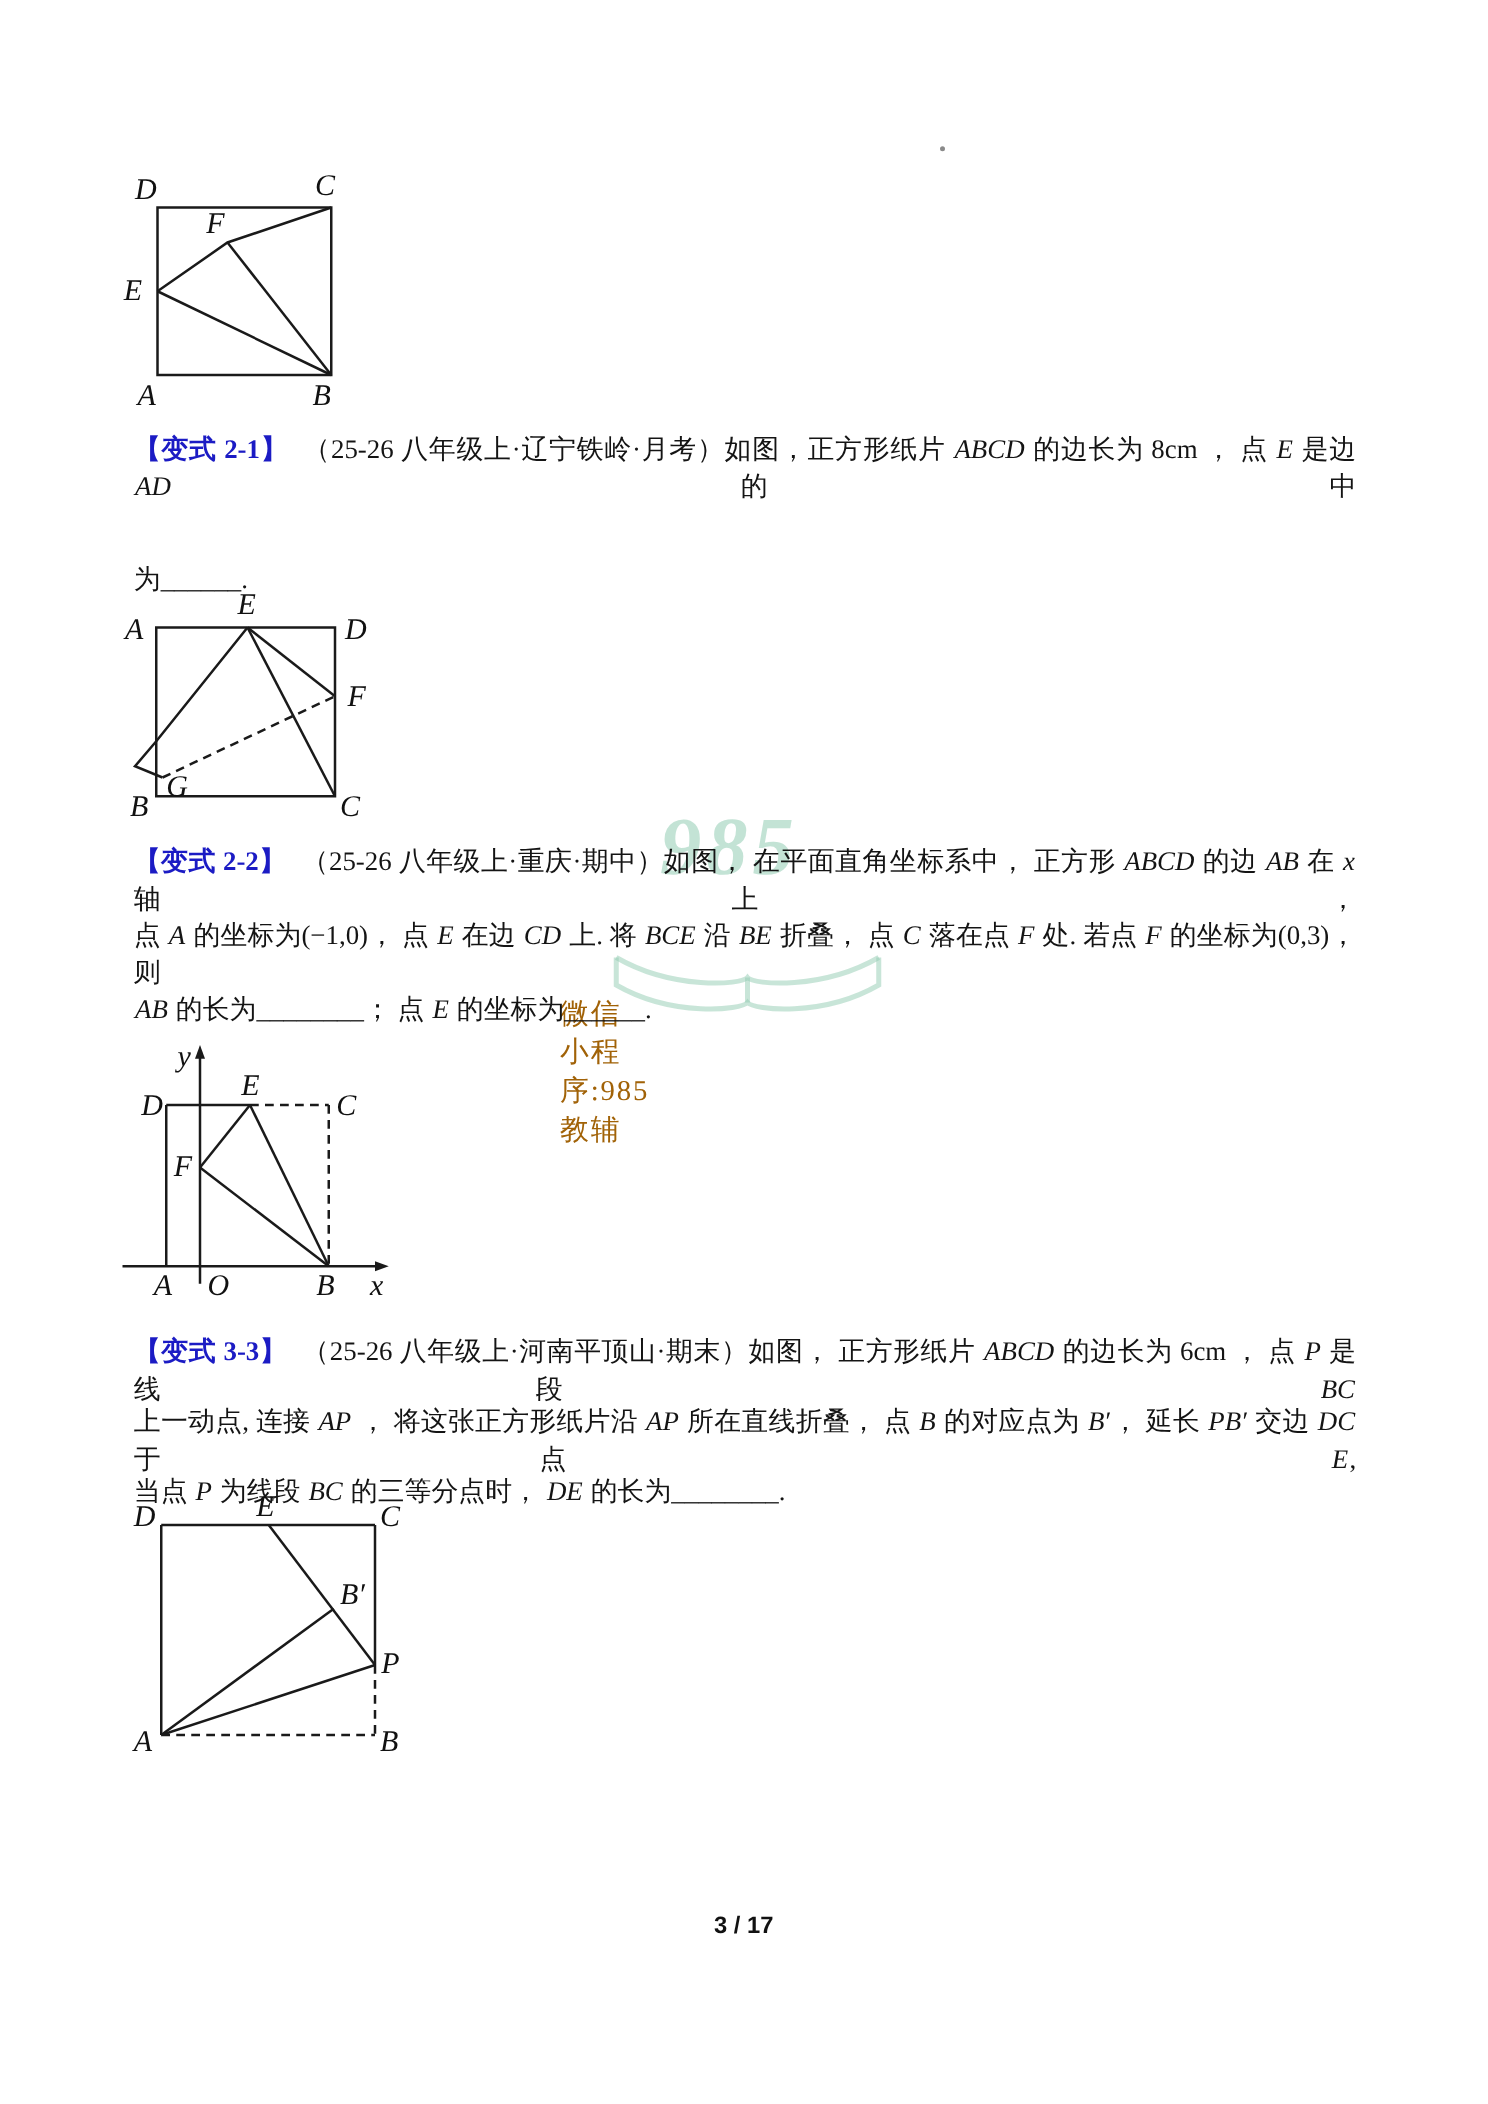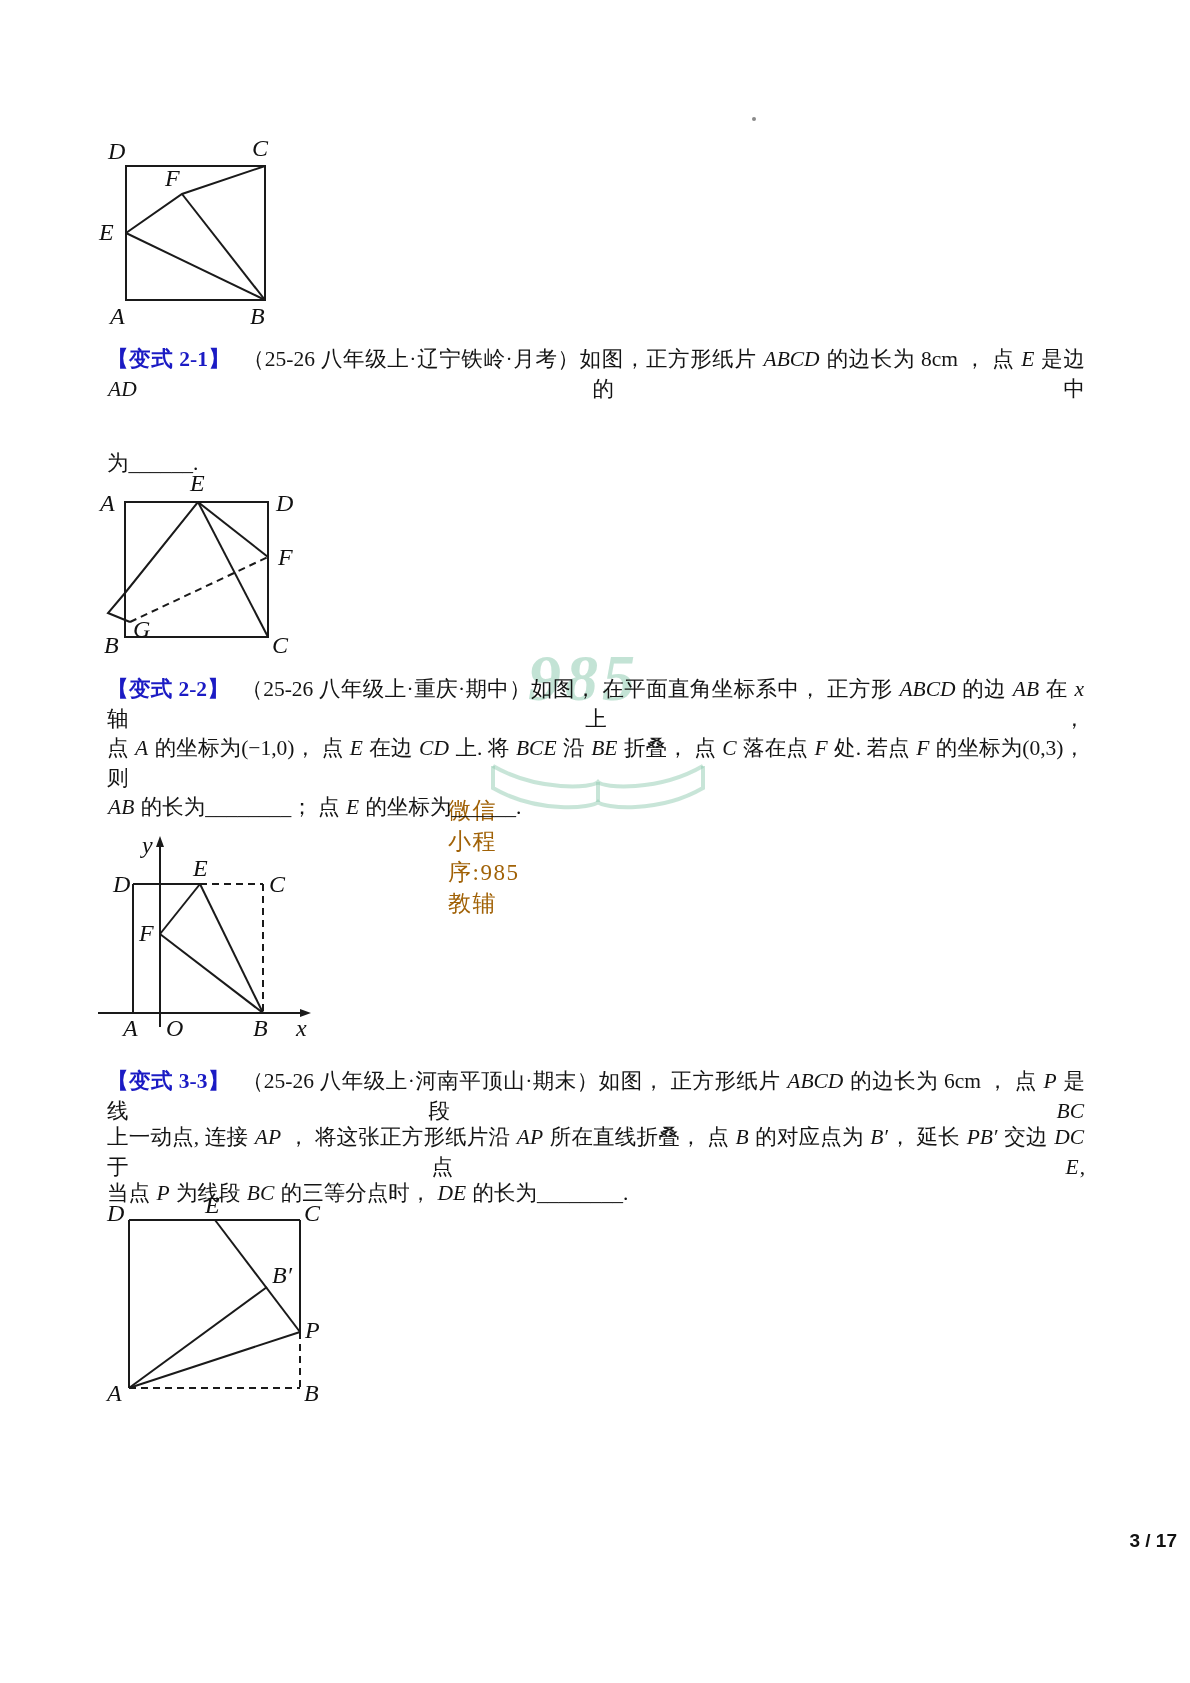--- a/index.html
+++ b/index.html
@@ -15,21 +15,21 @@
   svg.fig text{font-family:"Liberation Serif",serif;font-style:italic;font-size:24px;
                fill:#111;stroke:none;}
   .stray-dot{position:absolute;left:752px;top:117px;width:4px;height:4px;border-radius:50%;
              background:#8a8a8a;}
   .watermark{position:absolute;z-index:1;}
   .wm-brand{position:absolute;left:528px;top:640px;font-size:66px;font-weight:bold;
             font-style:italic;color:rgba(146,204,178,0.55);letter-spacing:4px;}
   .wm-book{position:absolute;left:483px;top:748px;}
   .wm-caption{position:absolute;left:448px;top:795px;font-size:23px;color:#a16207;
               letter-spacing:1.5px;font-family:"Liberation Serif",serif;}
-  .footer{position:absolute;left:0;right:13px;top:1530px;text-align:right;
+  .footer{position:absolute;left:0;right:0;top:1530px;text-align:center;
           font-family:"Liberation Sans",sans-serif;font-size:19px;font-weight:bold;color:#111;}
 </style>
 </head>
 <body>
 
 <div class="page">
 
   <div class="stray-dot"></div>
 
   <div class="watermark">

